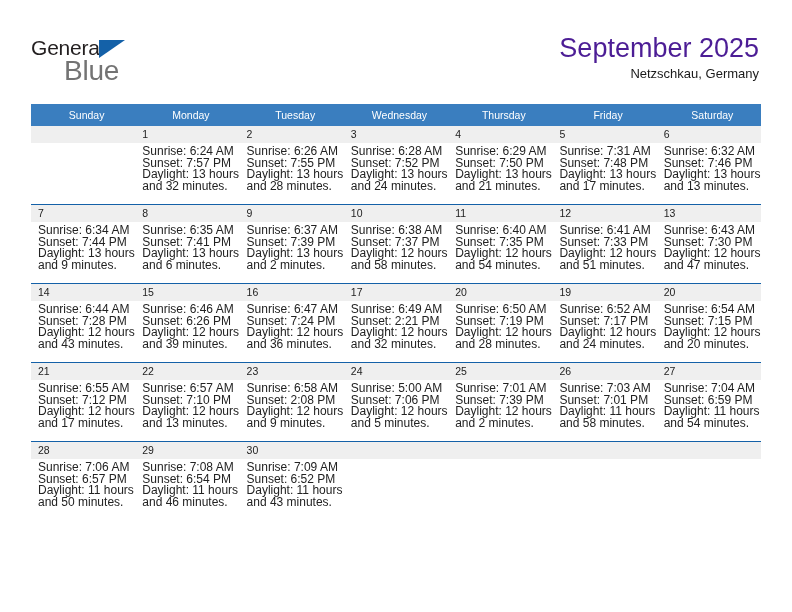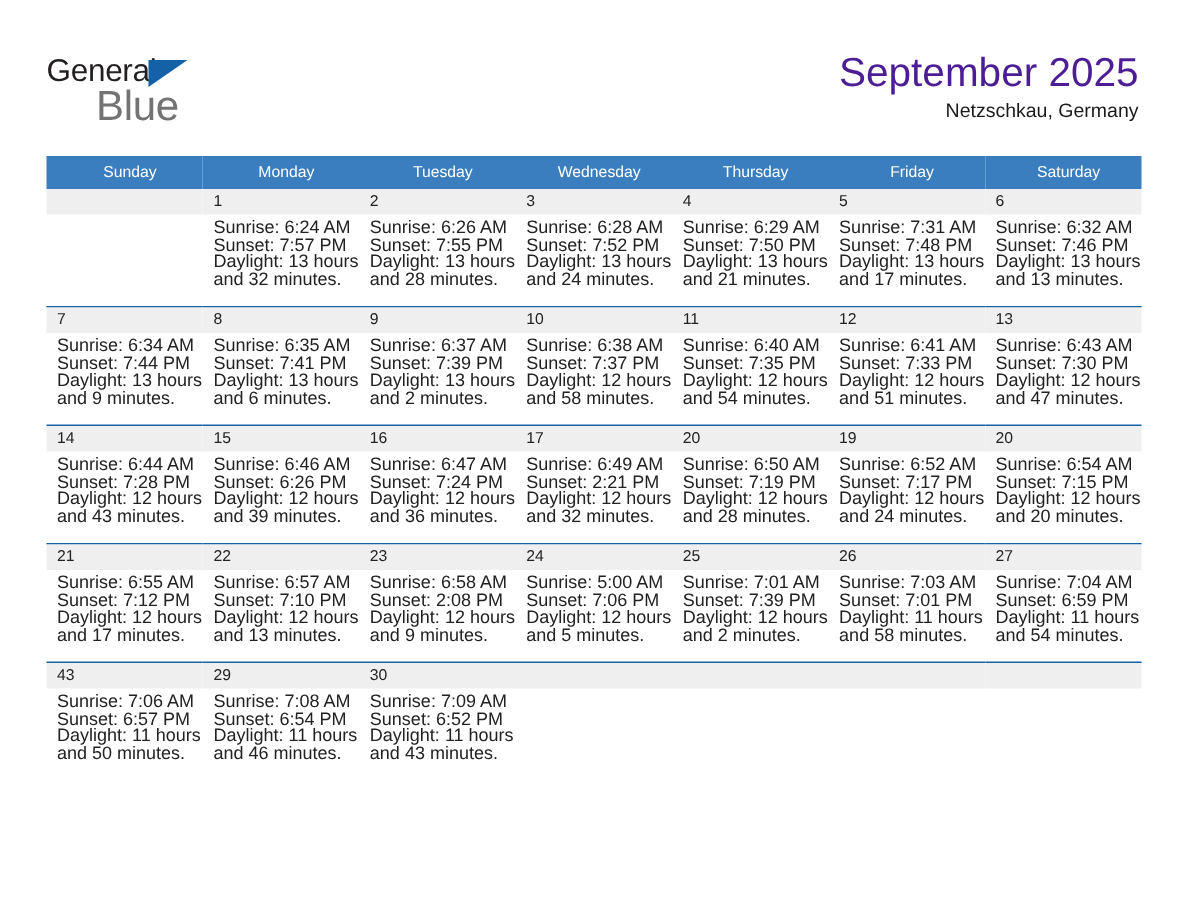--- a/index.html
+++ b/index.html
@@ -484,21 +484,21 @@
                 <div>Sunset: 6:59 PM</div>
                 <div>Daylight: 11 hours</div>
                 <div>and 54 minutes.</div>
               </div>
             </div>
           </td>
         </tr>
         <tr class="week">
           <td>
             <div class="cell">
-              <div class="daynum-band">43</div>
+              <div class="daynum-band">28</div>
               <div class="cell-body">
                 <div>Sunrise: 7:06 AM</div>
                 <div>Sunset: 6:57 PM</div>
                 <div>Daylight: 11 hours</div>
                 <div>and 50 minutes.</div>
               </div>
             </div>
           </td>
           <td>
             <div class="cell">

